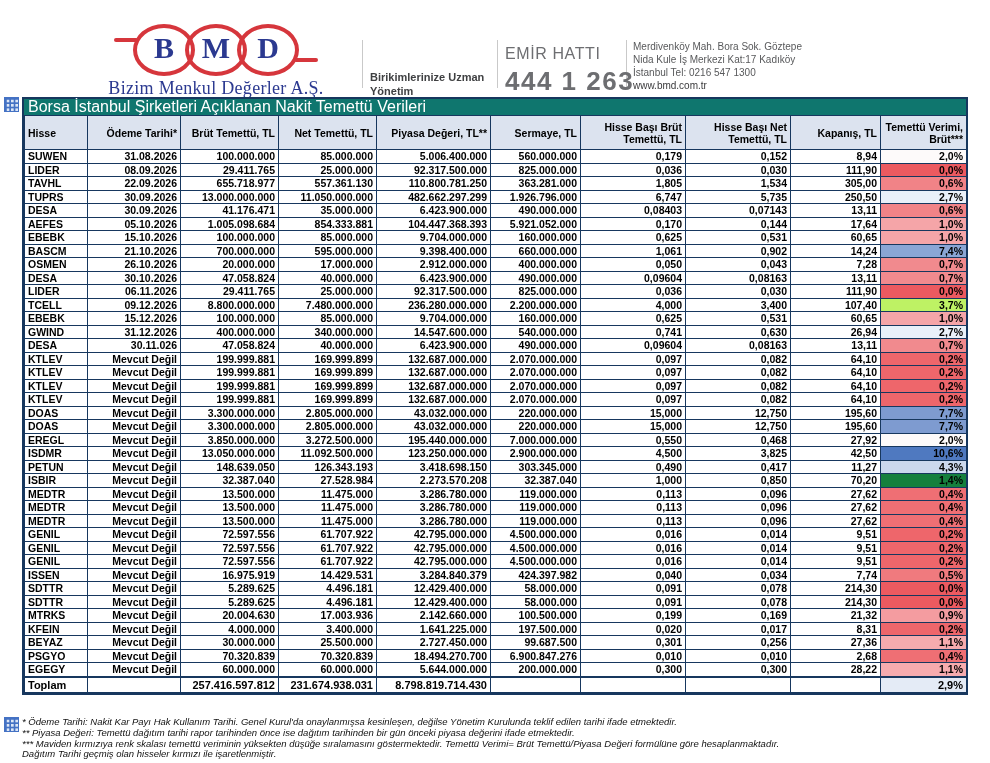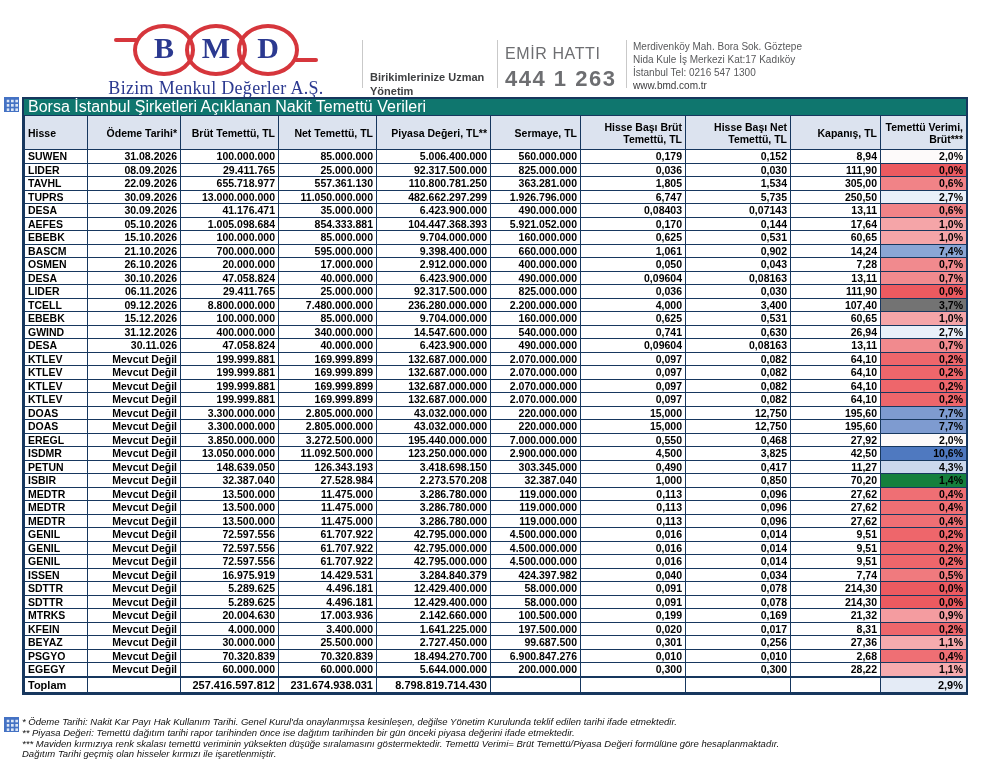--- a/index.html
+++ b/index.html
@@ -17,21 +17,21 @@
           font-size:30px;line-height:40px;text-align:center;background:transparent;}
   .company{margin-top:4px;color:#2B3990;font-family:"Liberation Serif",serif;font-size:18px;letter-spacing:.3px;}
 
   .vsep{position:absolute;top:40px;height:48px;width:1px;background:#C9C9C9;}
 
   .tagline{position:absolute;left:370px;top:43px;width:125px;font-size:11px;line-height:14px;color:#58595B;}
   .tagline .t1{font-weight:bold;color:#3F4042;margin-top:27px;}
 
   .emir{position:absolute;left:505px;top:45px;color:#6D6E71;}
   .emir .lbl{font-size:16px;letter-spacing:.6px;}
-  .emir .num{font-size:22px;font-weight:bold;letter-spacing:1.5px;margin-top:3px;}
+  .emir .num{font-size:26px;font-weight:bold;letter-spacing:1.5px;margin-top:3px;}
 
   .address{position:absolute;left:633px;top:40px;font-size:10px;line-height:13px;color:#58595B;}
   .address .site{font-weight:normal;color:#3A3A3C;text-decoration:none;}
 
   .grid-icon{position:absolute;left:4px;width:13px;height:13px;border:1px solid #4472C4;
     background:linear-gradient(#4472C4 1.5px,transparent 1.5px) 0 0/100% 4.33px,
                linear-gradient(90deg,#4472C4 1.5px,transparent 1.5px) 0 0/4.33px 100%,#DCE6F6;}
 
   
   .table-wrap{position:absolute;left:22px;top:97px;width:942px;border:2px solid #17375E;}
@@ -257,21 +257,21 @@
           <tr>
             <td class="left">TCELL</td>
             <td>09.12.2026</td>
             <td>8.800.000.000</td>
             <td>7.480.000.000</td>
             <td>236.280.000.000</td>
             <td>2.200.000.000</td>
             <td>4,000</td>
             <td>3,400</td>
             <td>107,40</td>
-            <td style="background: #737373;">3,7%</td>
+            <td style="background: #bef264;">3,7%</td>
           </tr>
           <tr>
             <td class="left">EBEBK</td>
             <td>15.12.2026</td>
             <td>100.000.000</td>
             <td>85.000.000</td>
             <td>9.704.000.000</td>
             <td>160.000.000</td>
             <td>0,625</td>
             <td>0,531</td>

